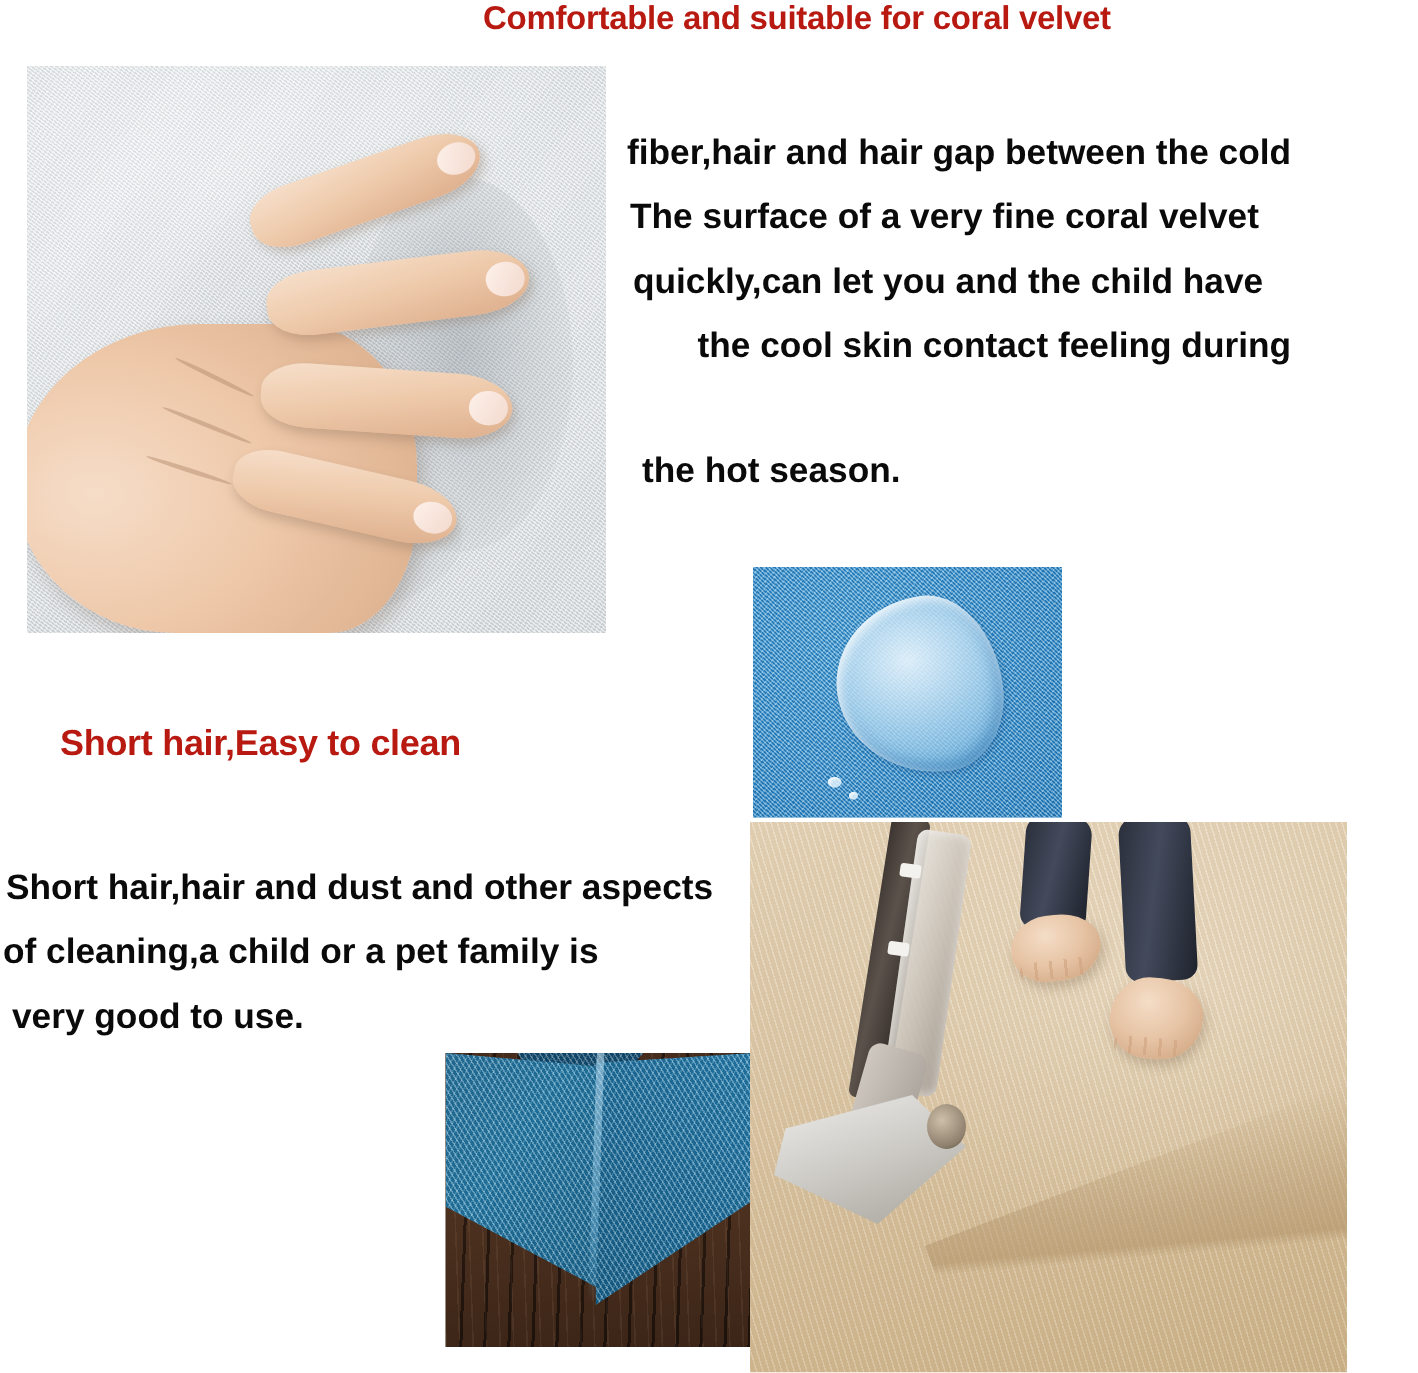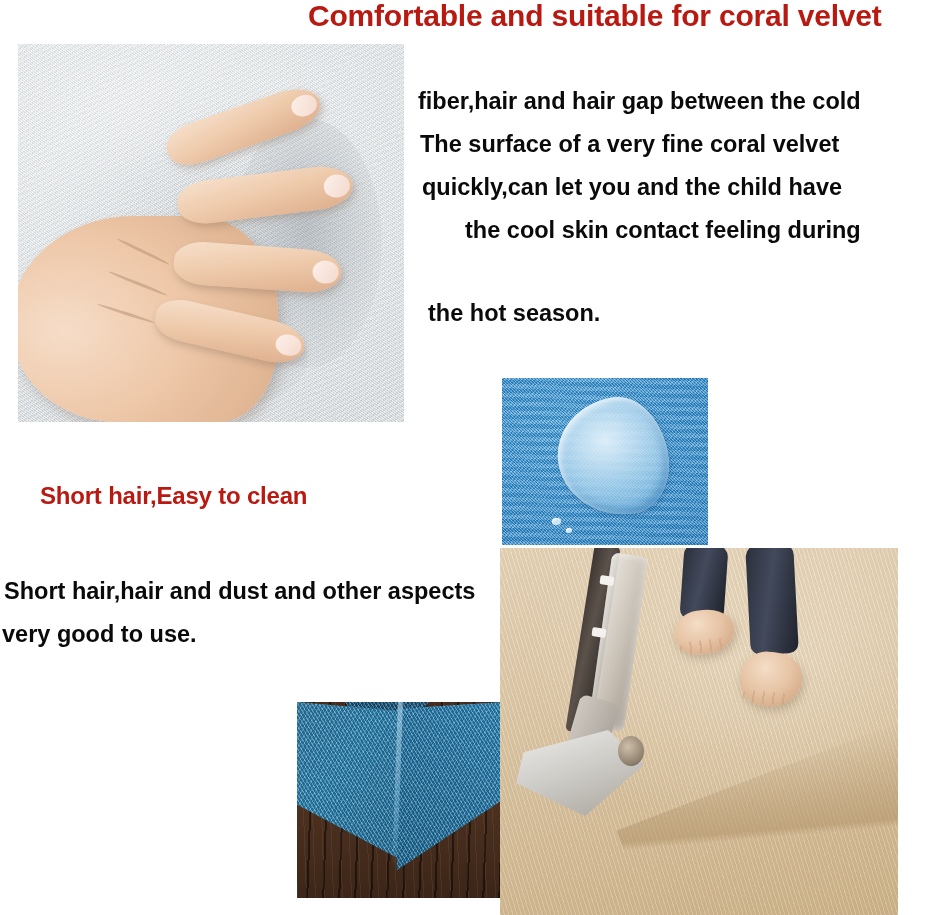--- a/index.html
+++ b/index.html
@@ -21,22 +21,22 @@
   .heading {
     position: absolute;
     color: #b81a12;
     font-weight: bold;
     letter-spacing: -0.2px;
     white-space: nowrap;
     line-height: 1;
   }
   #heading-primary {
     top: 1px;
-    left: 308px;
-    font-size: 30px;
+    left: 322px;
+    font-size: 22px;
   }
   #heading-secondary {
     top: 484px;
     left: 40px;
     font-size: 24px;
   }
 
   
   .body-block {
     position: absolute;
@@ -332,20 +332,21 @@
   <div class="blue-noise"></div>
   <div class="droplet"></div>
   <div class="droplet-mini" style="left:50px; top:140px; width:9px; height:7px;"></div>
   <div class="droplet-mini" style="left:64px; top:150px; width:6px; height:5px;"></div>
 </div>
 
 <div class="heading" id="heading-secondary">Short hair,Easy to clean</div>
 
 <div class="body-block" id="paragraph-cleaning">
   <span class="copy-line">Short hair,hair and dust and other aspects</span>
+  <span class="copy-line">of cleaning,a child or a pet family is</span>
   <span class="copy-line"> very good to use.</span>
 </div>
 
 <div class="photo" id="photo-blue-corner">
   <div class="wood-planks"></div>
   <div class="corner-face" id="corner-shadowtop">
     <div class="plush-texture"></div>
   </div>
   <div class="corner-face" id="corner-left">
     <div class="plush-texture"></div>

